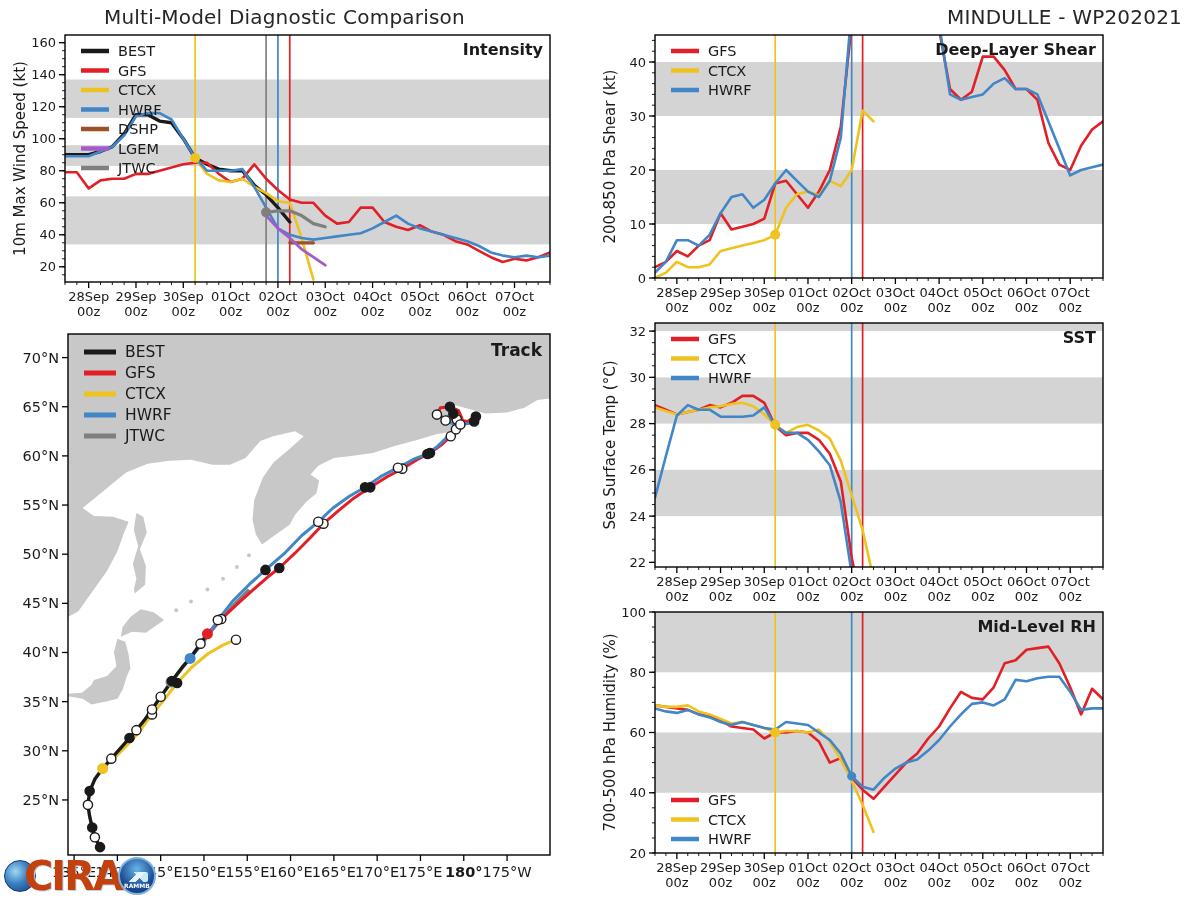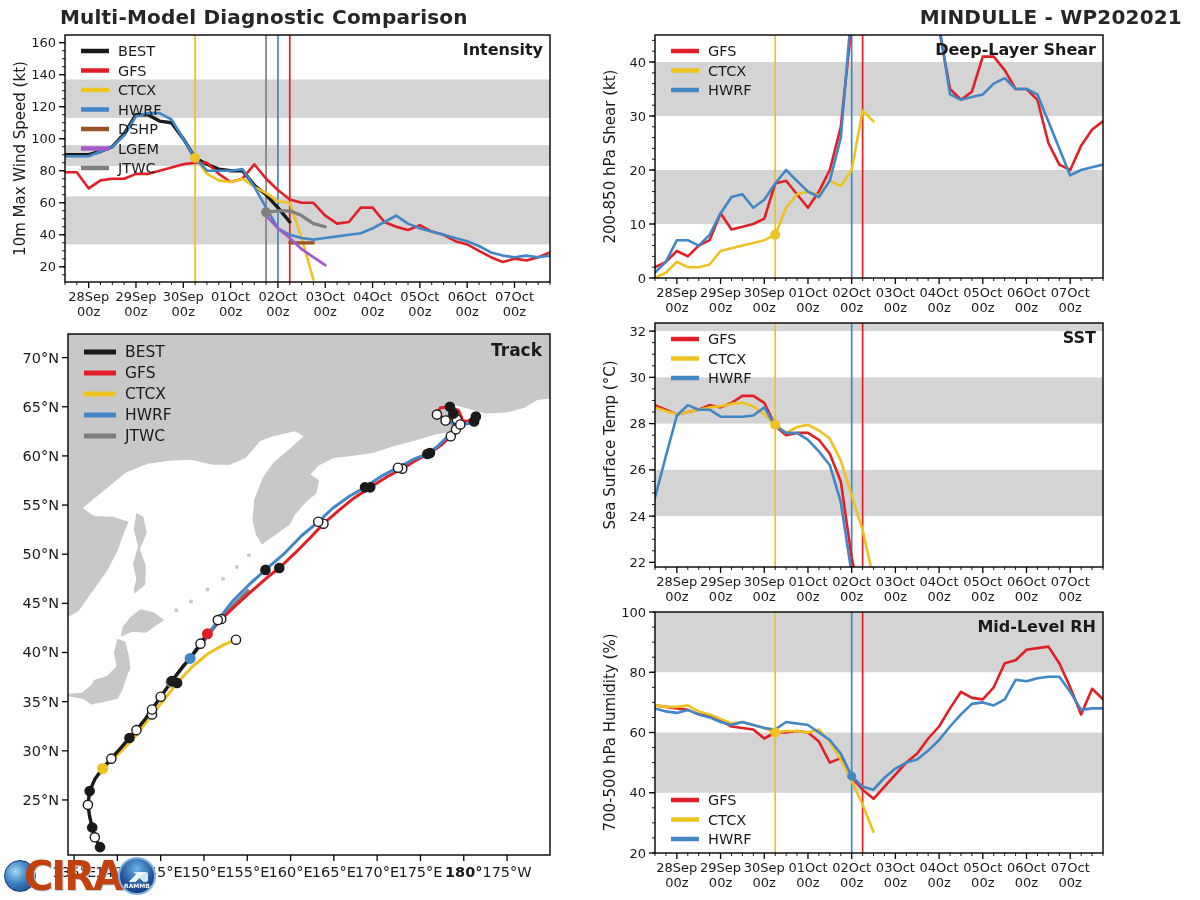--- a/index.html
+++ b/index.html
@@ -1,18 +1,18 @@
 <!DOCTYPE html>
 <html><head>
 <meta charset="utf-8">
 <style>
   html,body{margin:0;padding:0;background:#fff;}
   .canvas{position:relative;width:1200px;height:900px;background:#fff;overflow:hidden;
           font-family:"DejaVu Sans","Liberation Sans",sans-serif;}
-  .title{position:absolute;top:5px;font-size:20px;font-weight:bold;color:#262626;letter-spacing:.2px;}
+  .title{position:absolute;top:5px;font-size:20px;font-weight:normal;color:#262626;letter-spacing:.2px;margin-left:44px;}
   .title-left{left:60px;}
   .title-right{right:18px;}
   #fig{position:absolute;left:0;top:0;}
   .logo{position:absolute;left:4px;bottom:0px;display:flex;align-items:center;gap:2px;height:48px;}
   .globe{width:30px;height:30px;border-radius:50%;
          background:radial-gradient(circle at 35% 35%, #9fd8f0 0%, #3a7fc1 45%, #123c78 100%);
          margin-right:-14px;border:1px solid #123c78;}
   .cira-text{font-size:40px;font-weight:bold;color:#c2410c;font-family:"DejaVu Sans","Liberation Sans",sans-serif;
              text-shadow:1px 1px 0 #bcd4ea;letter-spacing:-2px;}
   .rammb-badge{width:38px;height:38px;border-radius:50%;background:radial-gradient(circle at 50% 30%,#6ab4e8 0%,#1c4e96 60%,#123468 100%);

